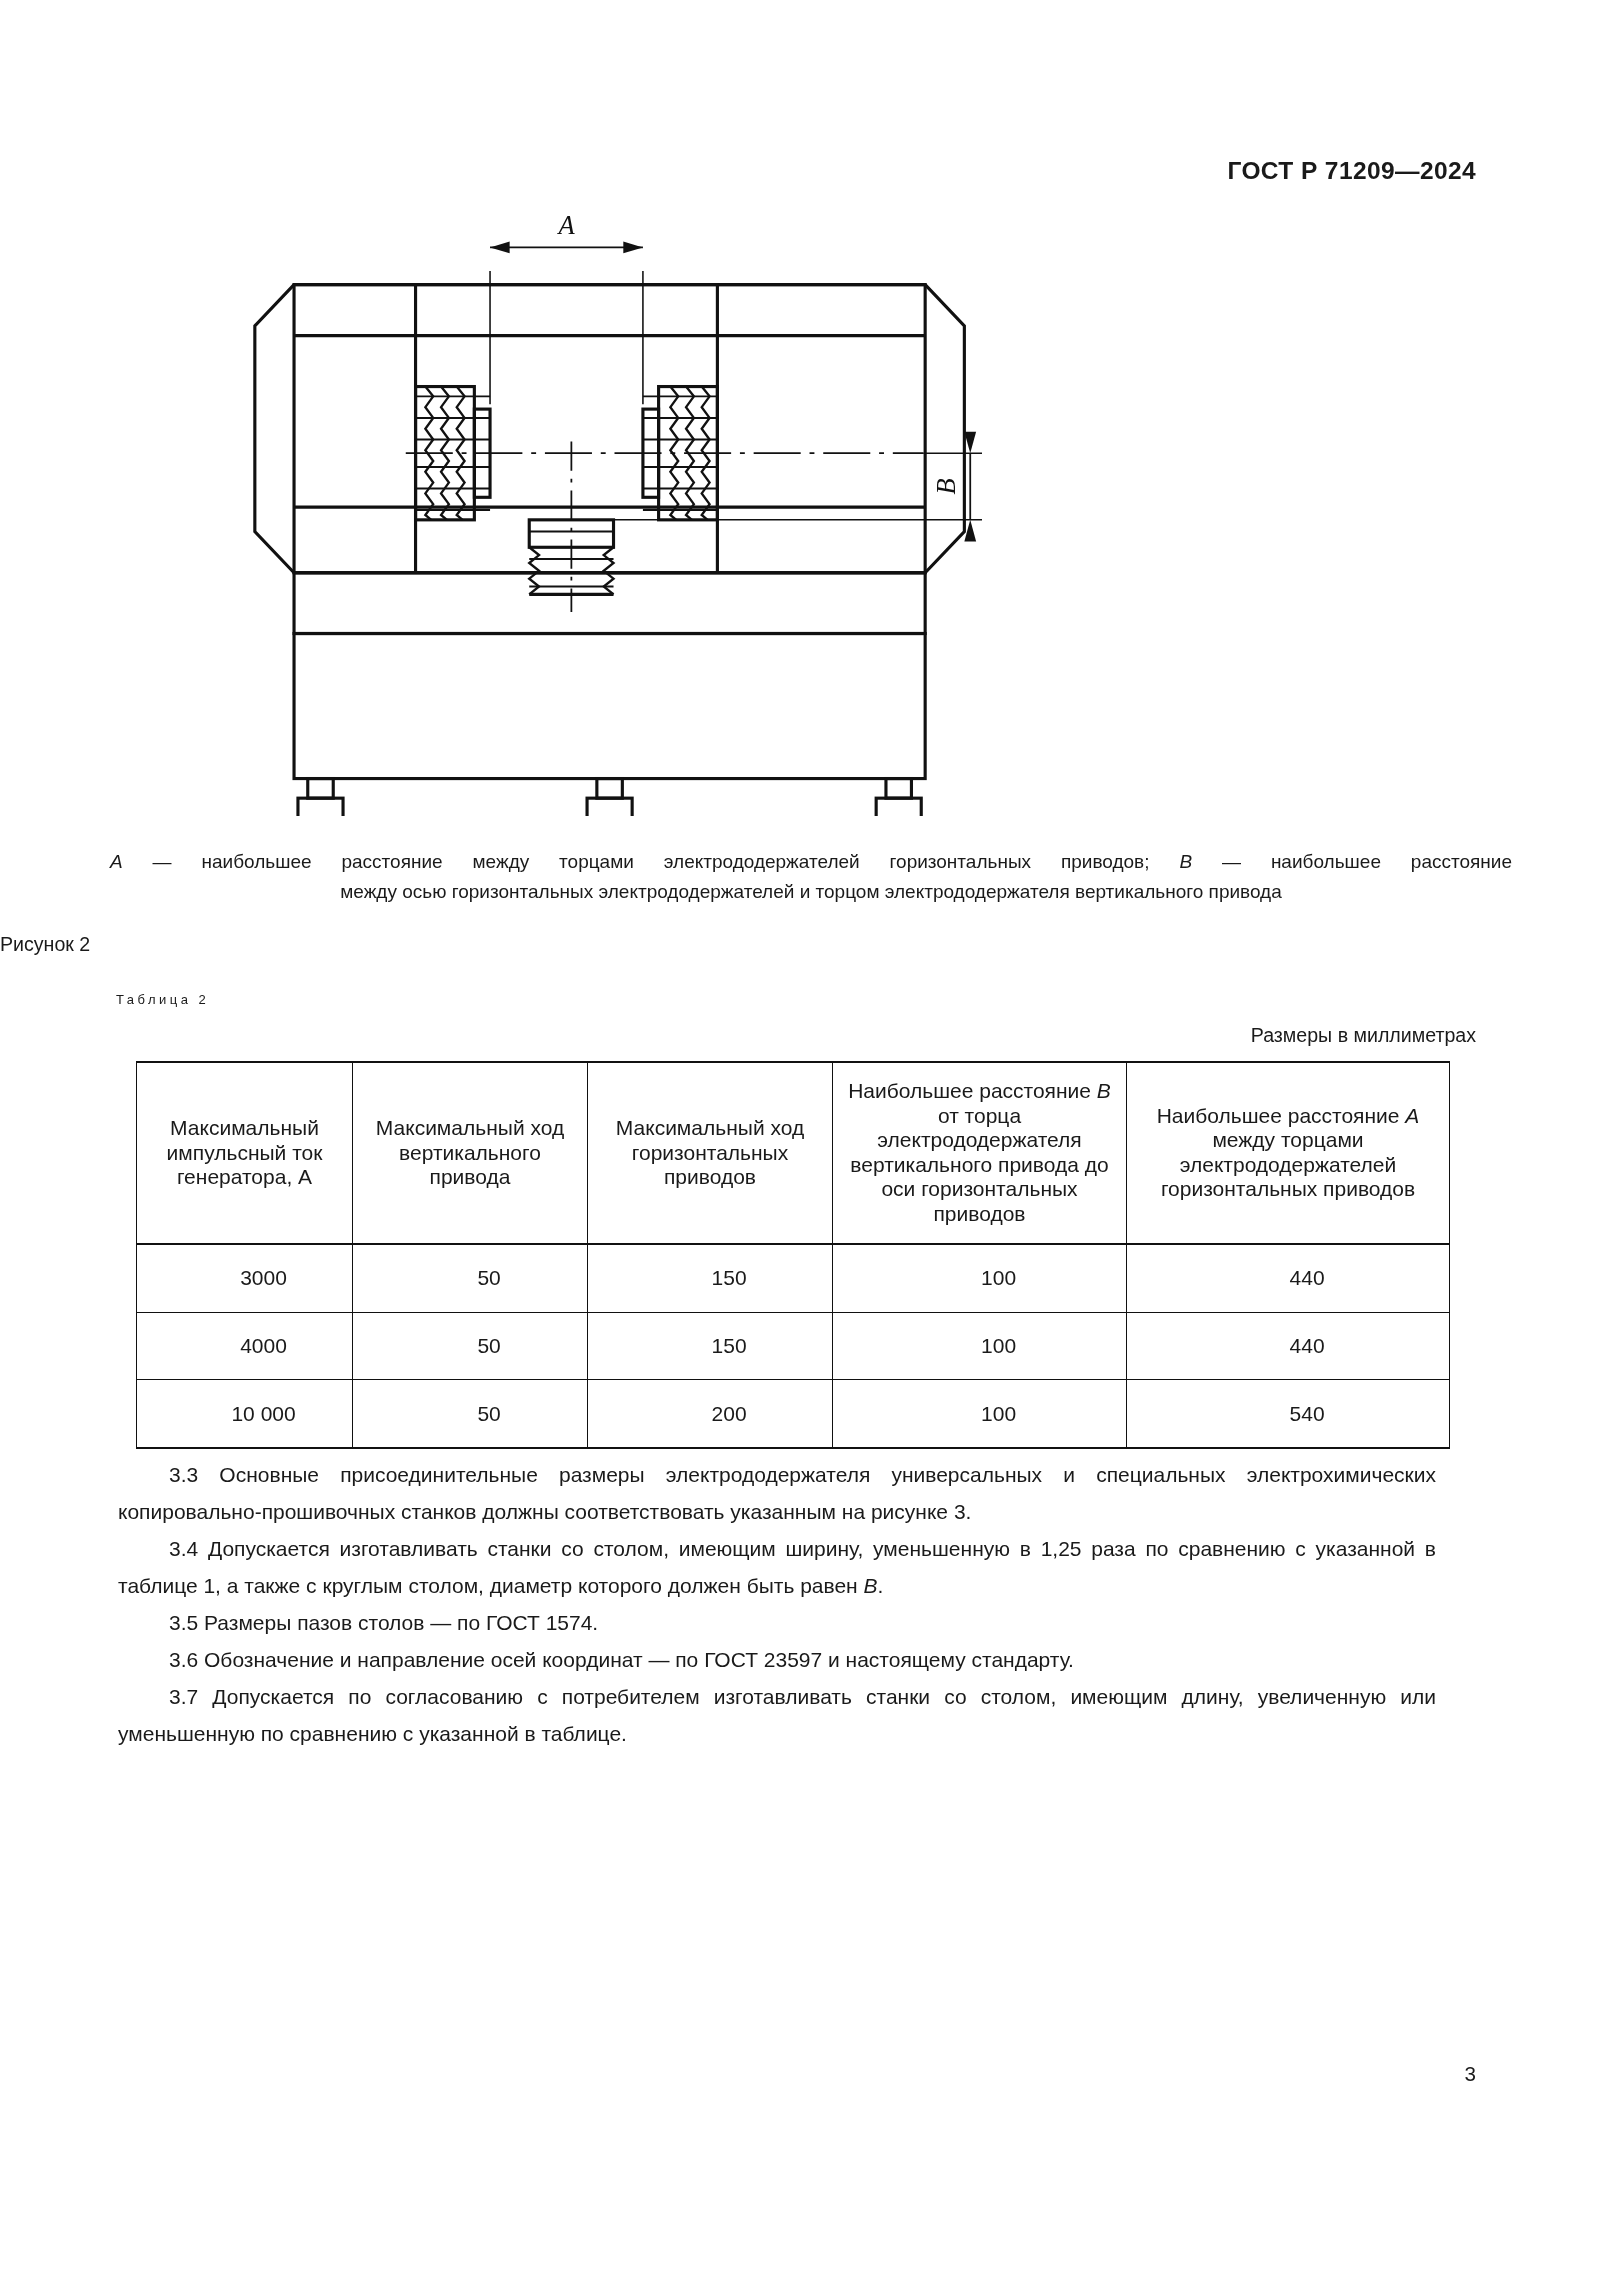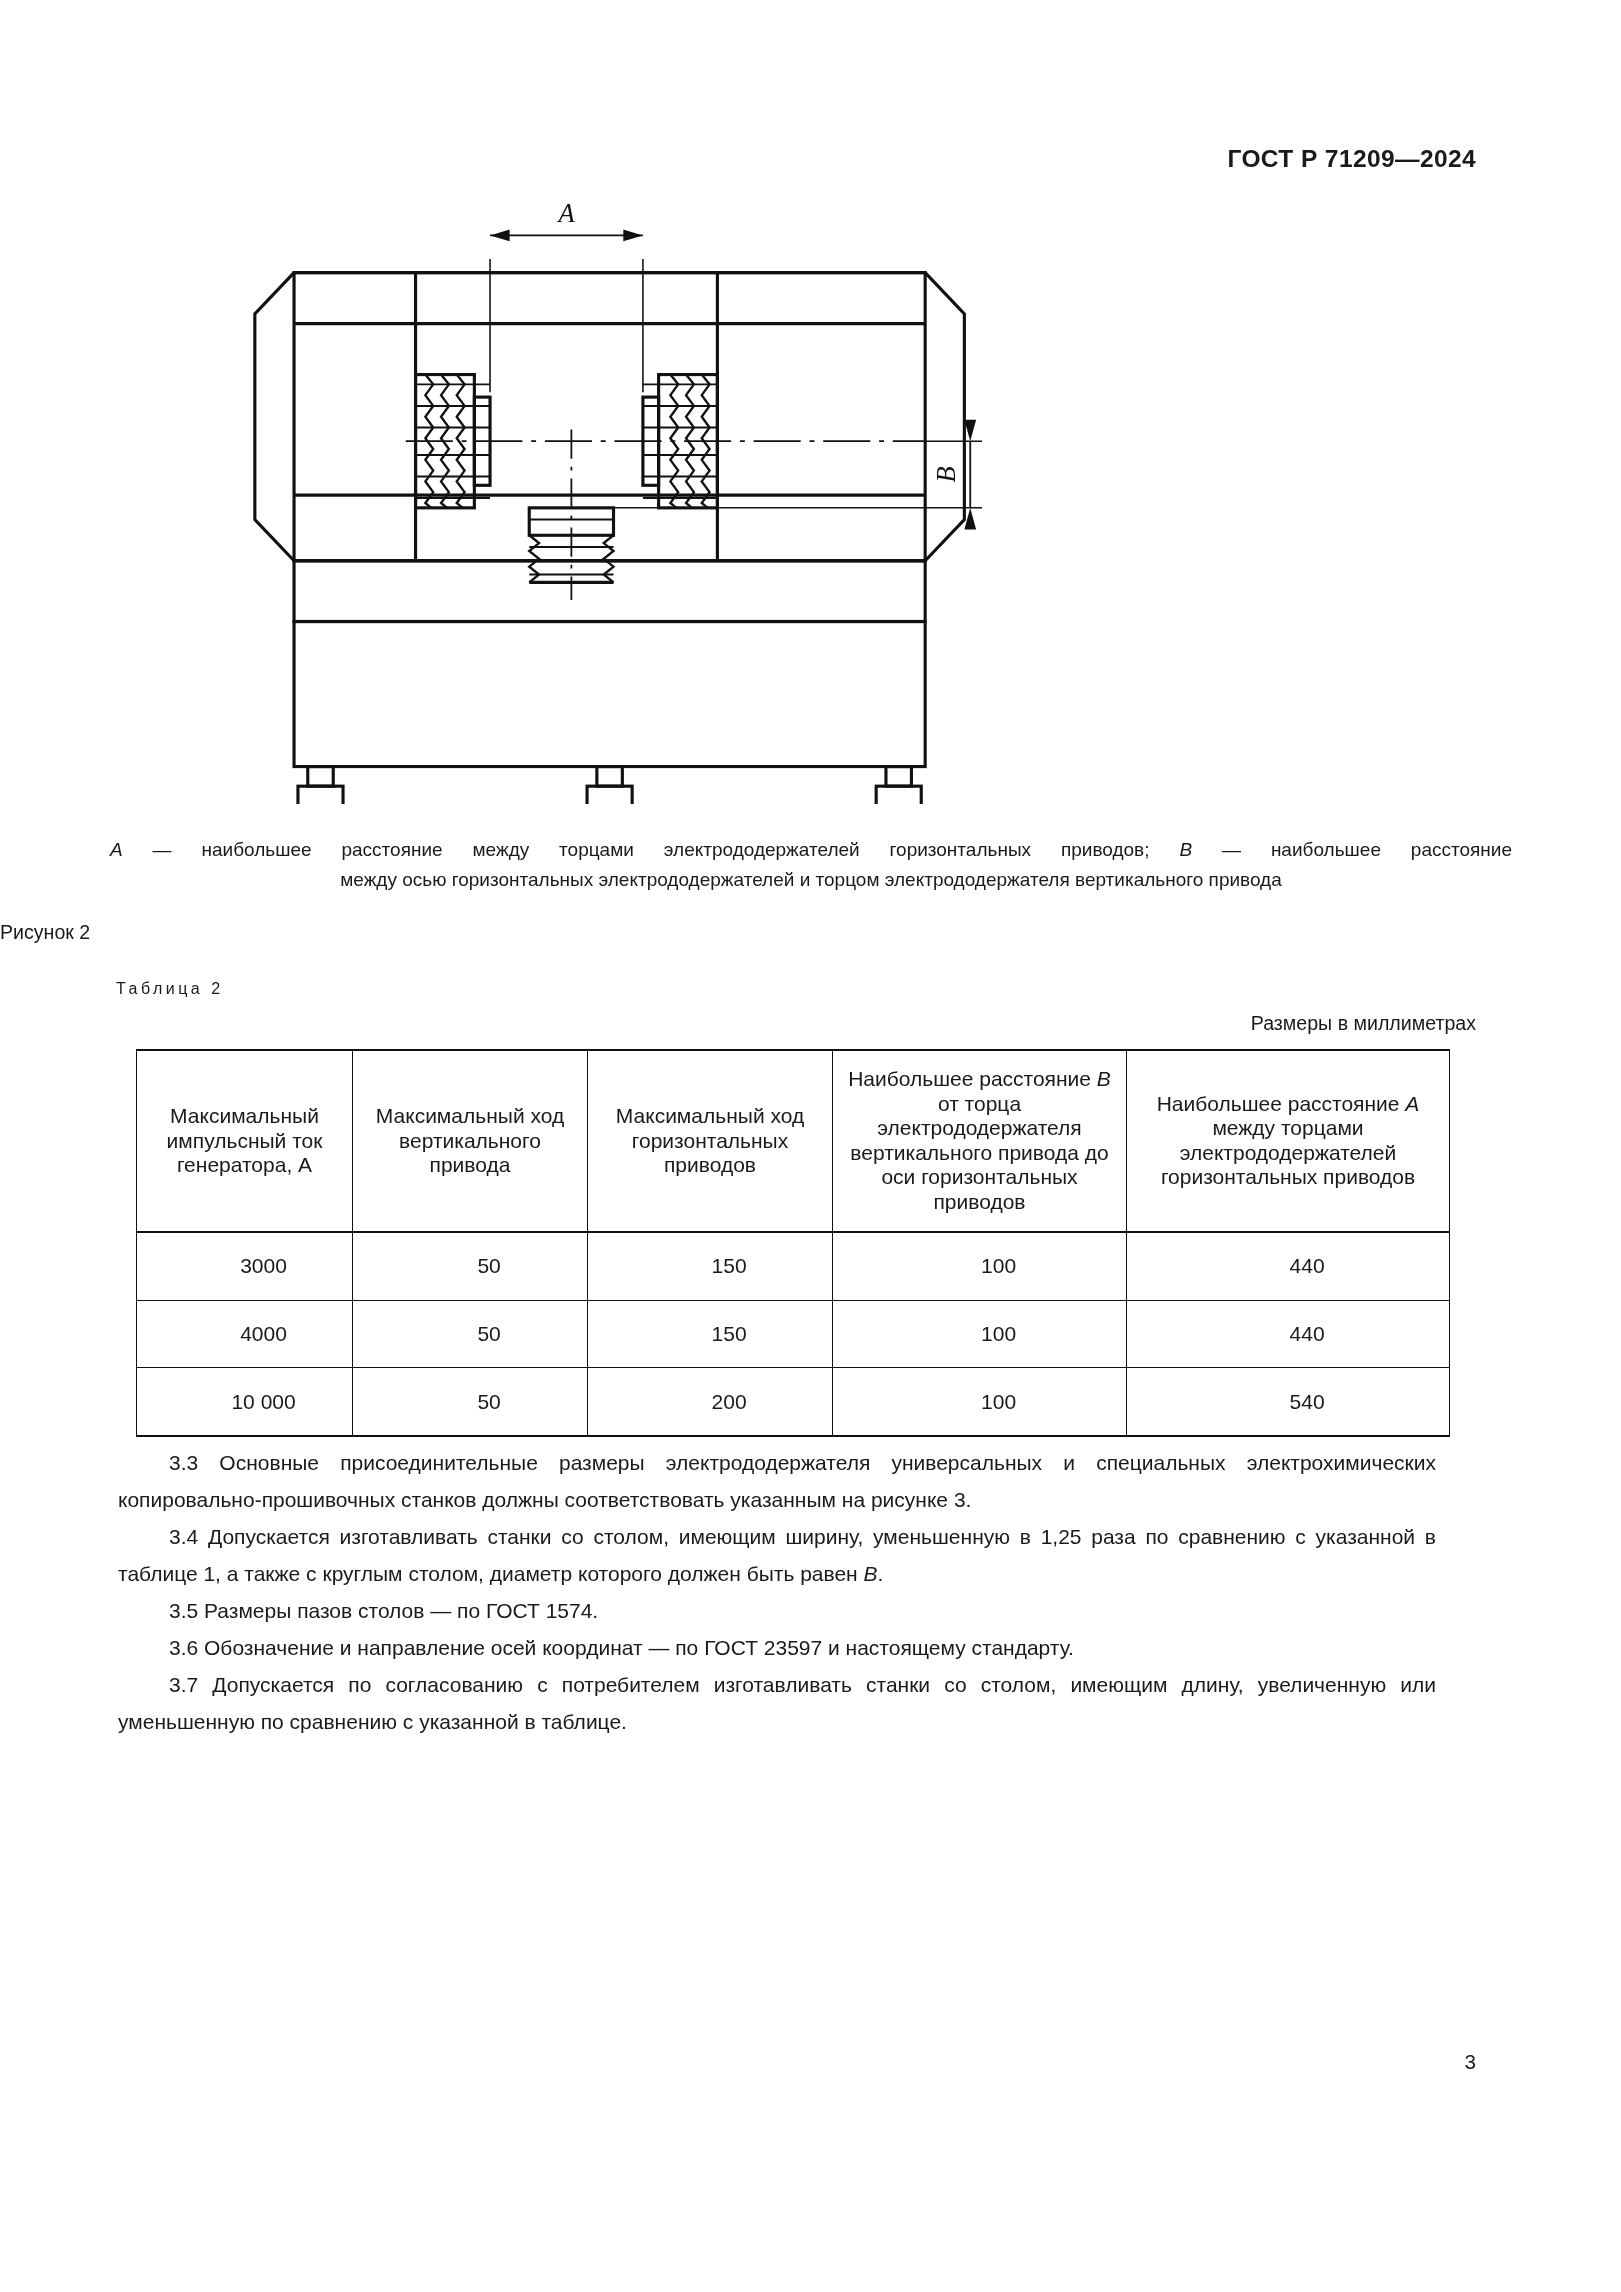--- a/index.html
+++ b/index.html
@@ -9,21 +9,21 @@
     background: #ffffff;
   }
   body {
     font-family: "Liberation Sans", sans-serif;
     color: #1a1a1a;
   }
   .page {
     position: relative;
     width: 1621px;
     height: 2088px;
-    margin: 0 auto;
+    margin: 12px auto;
     background: #ffffff;
     overflow: hidden;
   }
 
   
   .doc-header {
     position: absolute;
     top: 145px;
     right: 145px;
     font-size: 24.5px;
@@ -64,21 +64,21 @@
     width: 1621px;
     text-align: left;
     font-size: 19.6px;
   }
 
   
   .table-title {
     position: absolute;
     top: 980px;
     left: 116px;
-    font-size: 16px;
+    font-size: 13px;
     letter-spacing: 3.5px;
   }
   .table-units {
     position: absolute;
     top: 1012px;
     right: 145px;
     font-size: 19.6px;
   }
 
   table.spec {

